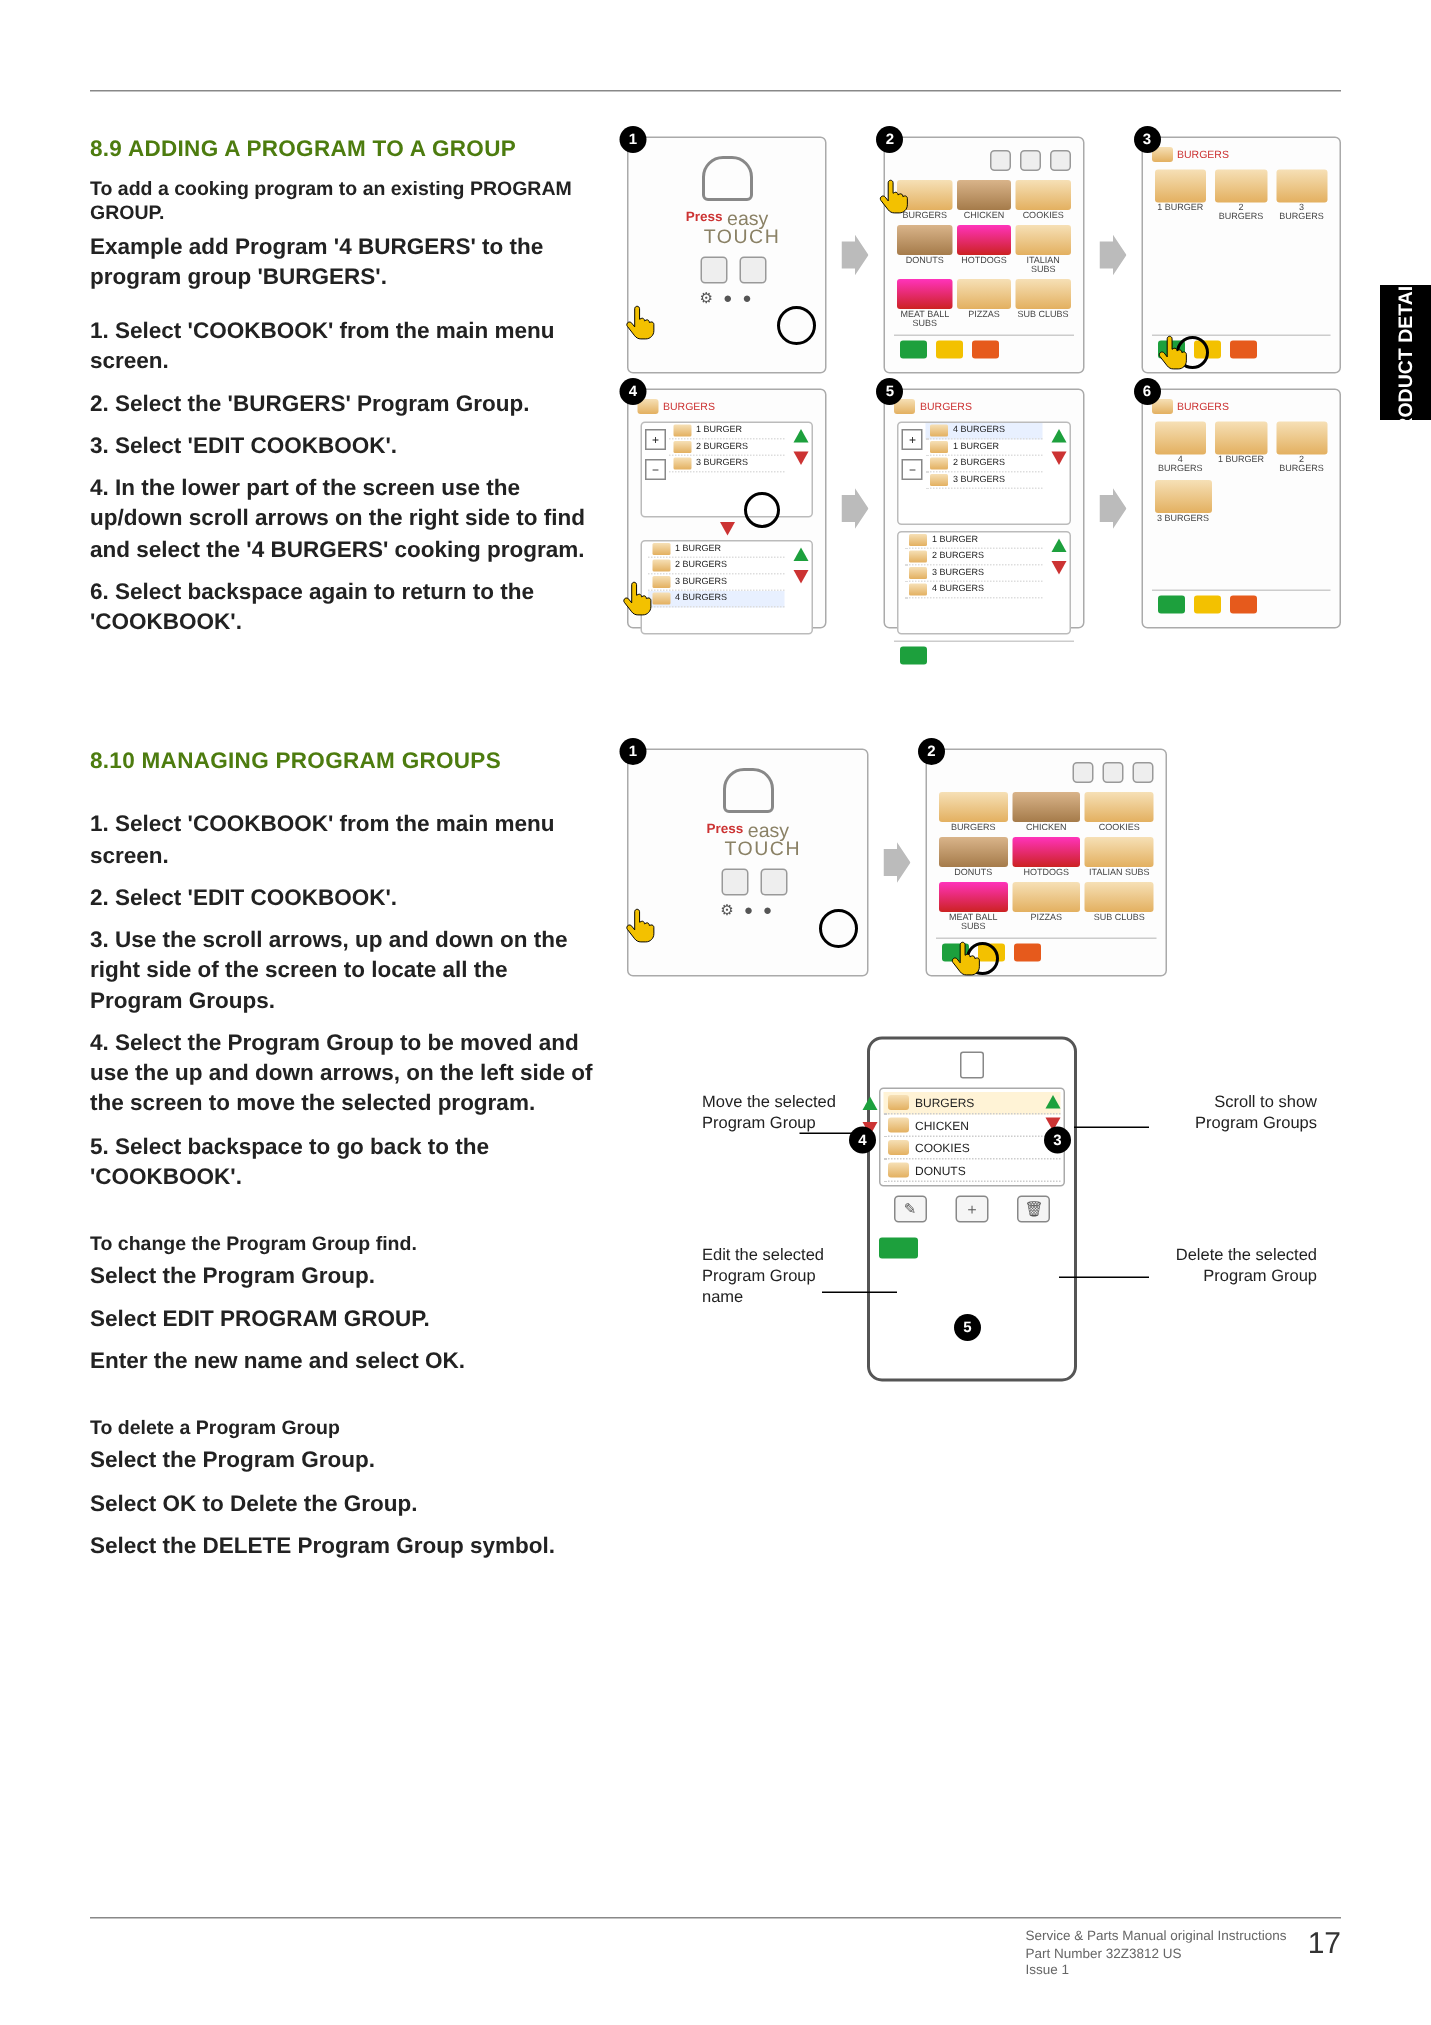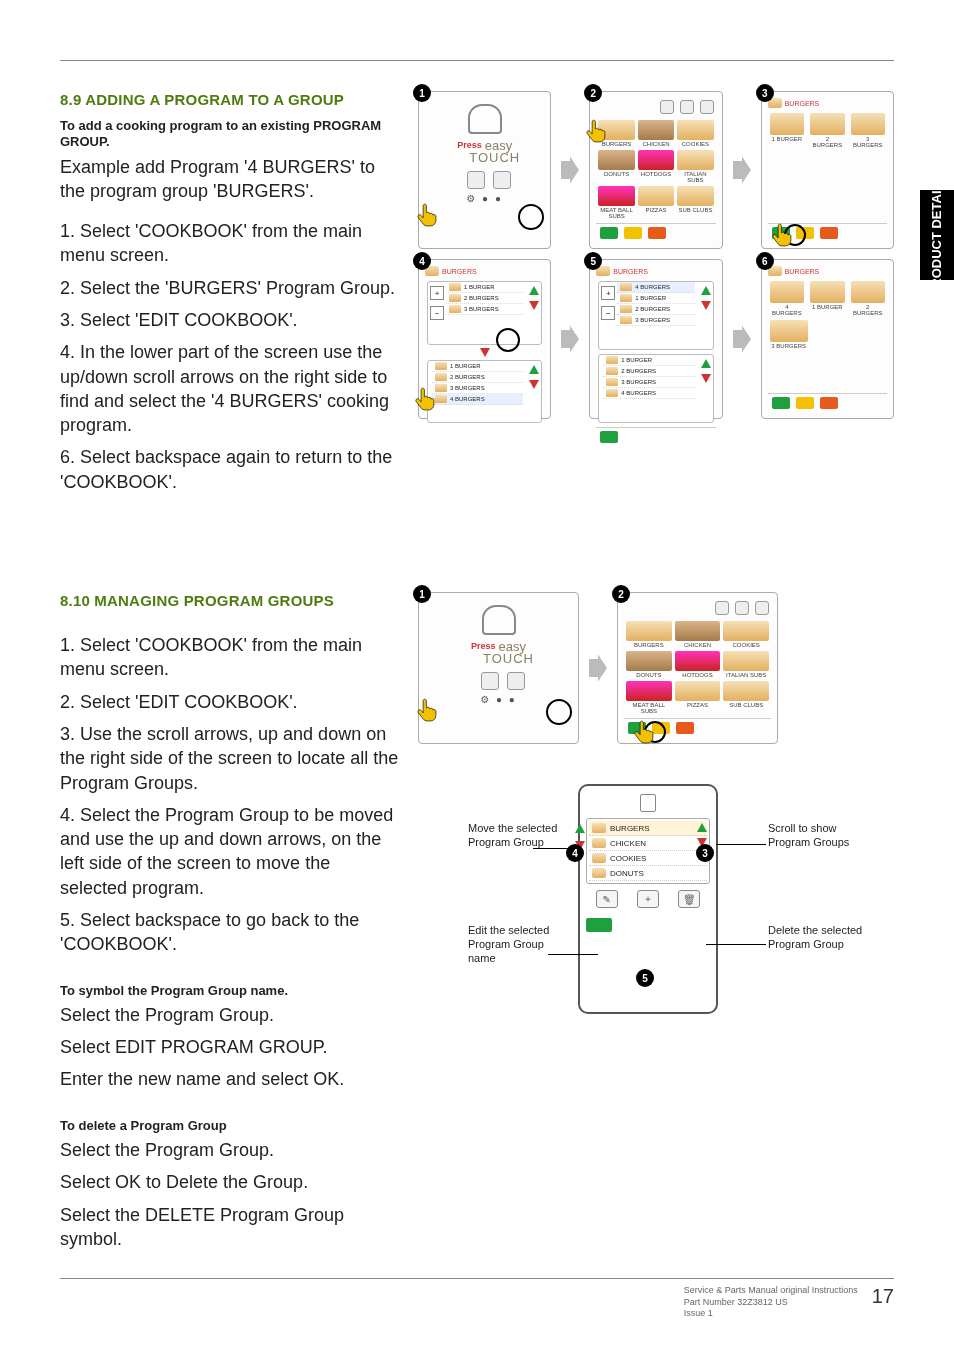--- a/index.html
+++ b/index.html
@@ -56,23 +56,24 @@
     margin-bottom: 10px;
     letter-spacing: 0.2px;
   }
   .sub-bold {
     font-weight: 700;
     font-size: 13px;
     margin-bottom: 4px;
     line-height: 1.25;
   }
   p.body {
-    font-size: 18px;
+    font-size: 15px;
     line-height: 1.35;
     margin-bottom: 8px;
+    font-weight: bold;
   }
   
   .fig-grid {
     display: flex;
     gap: 10px;
     margin-bottom: 10px;
   }
   .fig-cell {
     position: relative;
     flex: 1;
@@ -166,21 +167,21 @@
   .phone-row { display:flex;align-items:center;gap:4px;font-size:8px;padding:2px 3px;border-bottom:1px dotted #ccc; }
   .phone-row .pt { width:14px;height:10px;background:linear-gradient(#f6e0b6,#e3b060);border-radius:2px; }
   .phone-side-l { position:absolute;left:-14px;top:2px;display:flex;flex-direction:column;gap:3px; }
   .phone-side-r { position:absolute;right:2px;top:4px;display:flex;flex-direction:column;gap:6px; }
   .phone-actions { display:flex;justify-content:space-around;margin-top:6px; }
   .pa { width:22px;height:18px;border:1px solid #888;border-radius:3px;display:flex;align-items:center;justify-content:center;background:#f5f5f5;font-size:10px;color:#555; }
   .phone-back { margin-top:10px; }
   .phone-back .back-btn { width:26px;height:14px;background:#1da03d;border-radius:2px; }
   .callout { position:absolute;font-size:11px;line-height:1.25;color:#222; }
   .callout.left { text-align:left; }
-  .callout.right { text-align:left; }
+  .callout.right { text-align:right; }
   .lead-line { position:absolute;background:#000;height:1px; }
   .badge-floating {
     position:absolute;width:18px;height:18px;background:#000;color:#fff;border-radius:50%;
     display:flex;align-items:center;justify-content:center;font-size:10px;font-weight:bold;z-index:7;
   }
   
   .footer {
     position:absolute;left:60px;right:60px;bottom:30px;
     border-top:1px solid #888;padding-top:6px;
     display:flex;justify-content:flex-end;align-items:flex-start;gap:14px;
@@ -461,32 +462,32 @@
         <div class="ck-bar" style="position:absolute;left:6px;right:6px;bottom:6px">
             <div class="btn back"></div>
             <div class="btn key"></div>
             <div class="btn info"></div>
           </div>
       </div>
     </div>
   </div>
 </div>
 
-<div class="section" style="margin-top:90px">
+<div class="section" style="margin-top:66px">
   <div class="left-col">
     <h2 class="section-heading">8.10  MANAGING PROGRAM GROUPS</h2>
     <div style="height:14px"></div>
     <p class="body">1. Select 'COOKBOOK' from the main menu screen.</p>
     <p class="body">2. Select 'EDIT COOKBOOK'.</p>
     <p class="body">3. Use the scroll arrows, up and down on the right side of the screen to locate all the Program Groups.</p>
     <p class="body">4. Select the Program Group to be moved and use the up and down arrows, on the left side of the screen to move the selected program.</p>
     <p class="body">5. Select backspace to go back to the 'COOKBOOK'.</p>
 
     <div style="height:18px"></div>
-    <p class="sub-bold">To symbol the Program Group name.</p>
+    <p class="sub-bold">To change the Program Group find.</p>
     <p class="body">Select the Program Group.</p>
     <p class="body">Select EDIT PROGRAM GROUP.</p>
     <p class="body">Enter the new name and select OK.</p>
 
     <div style="height:18px"></div>
     <p class="sub-bold">To delete a Program Group</p>
     <p class="body">Select the Program Group.</p>
     <p class="body">Select OK to Delete the Group.</p>
     <p class="body">Select the DELETE Program Group symbol.</p>
   </div>

